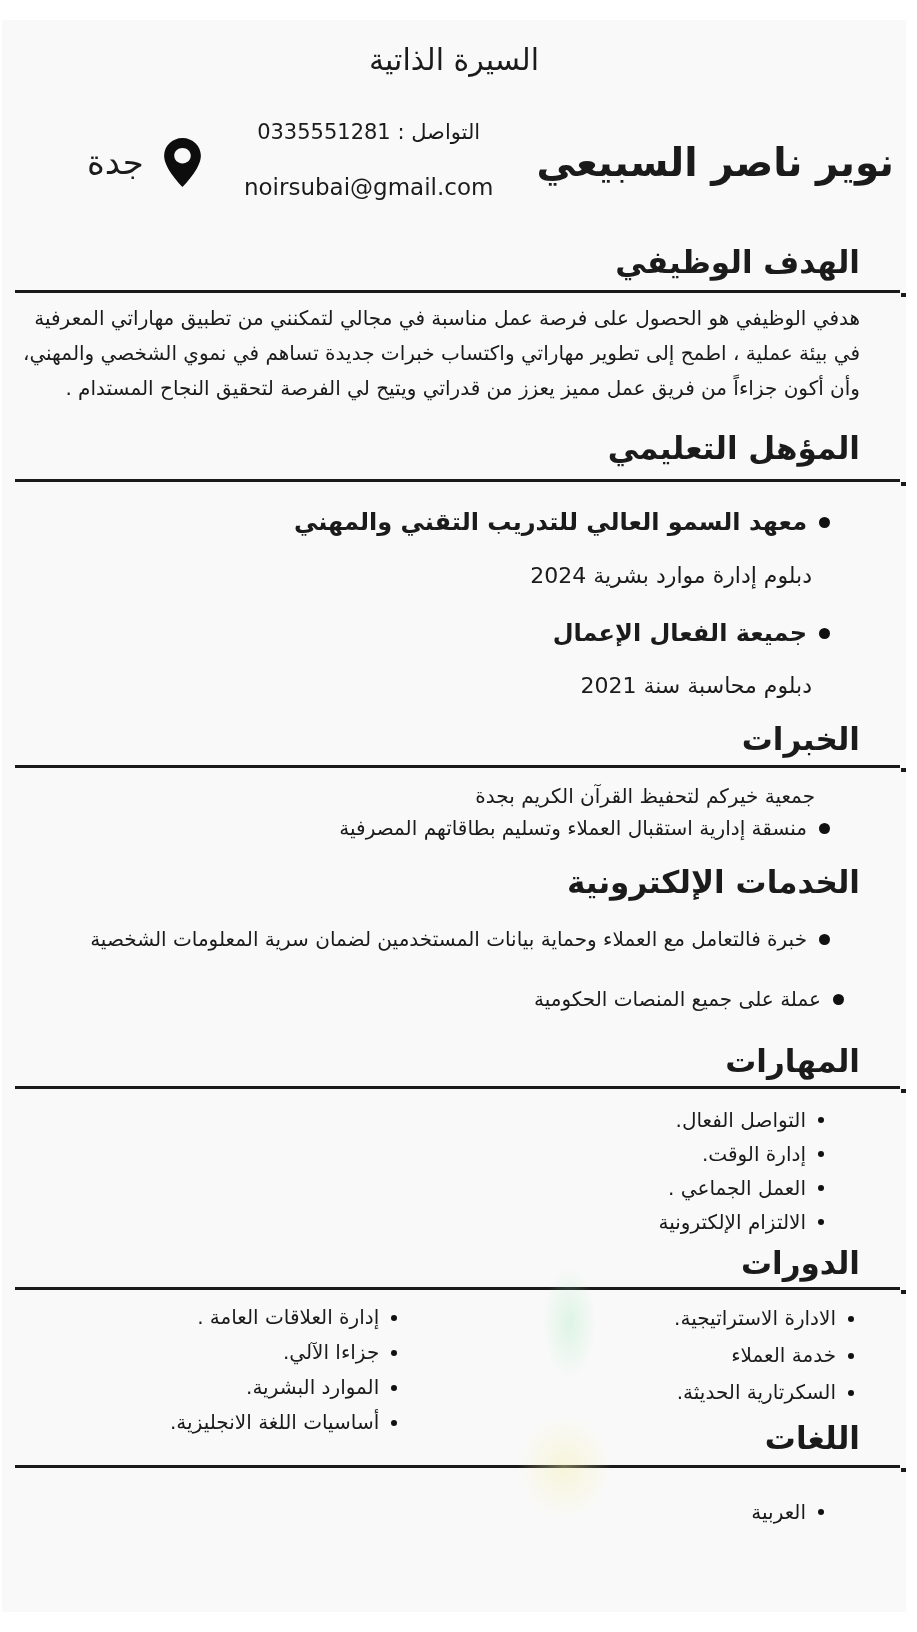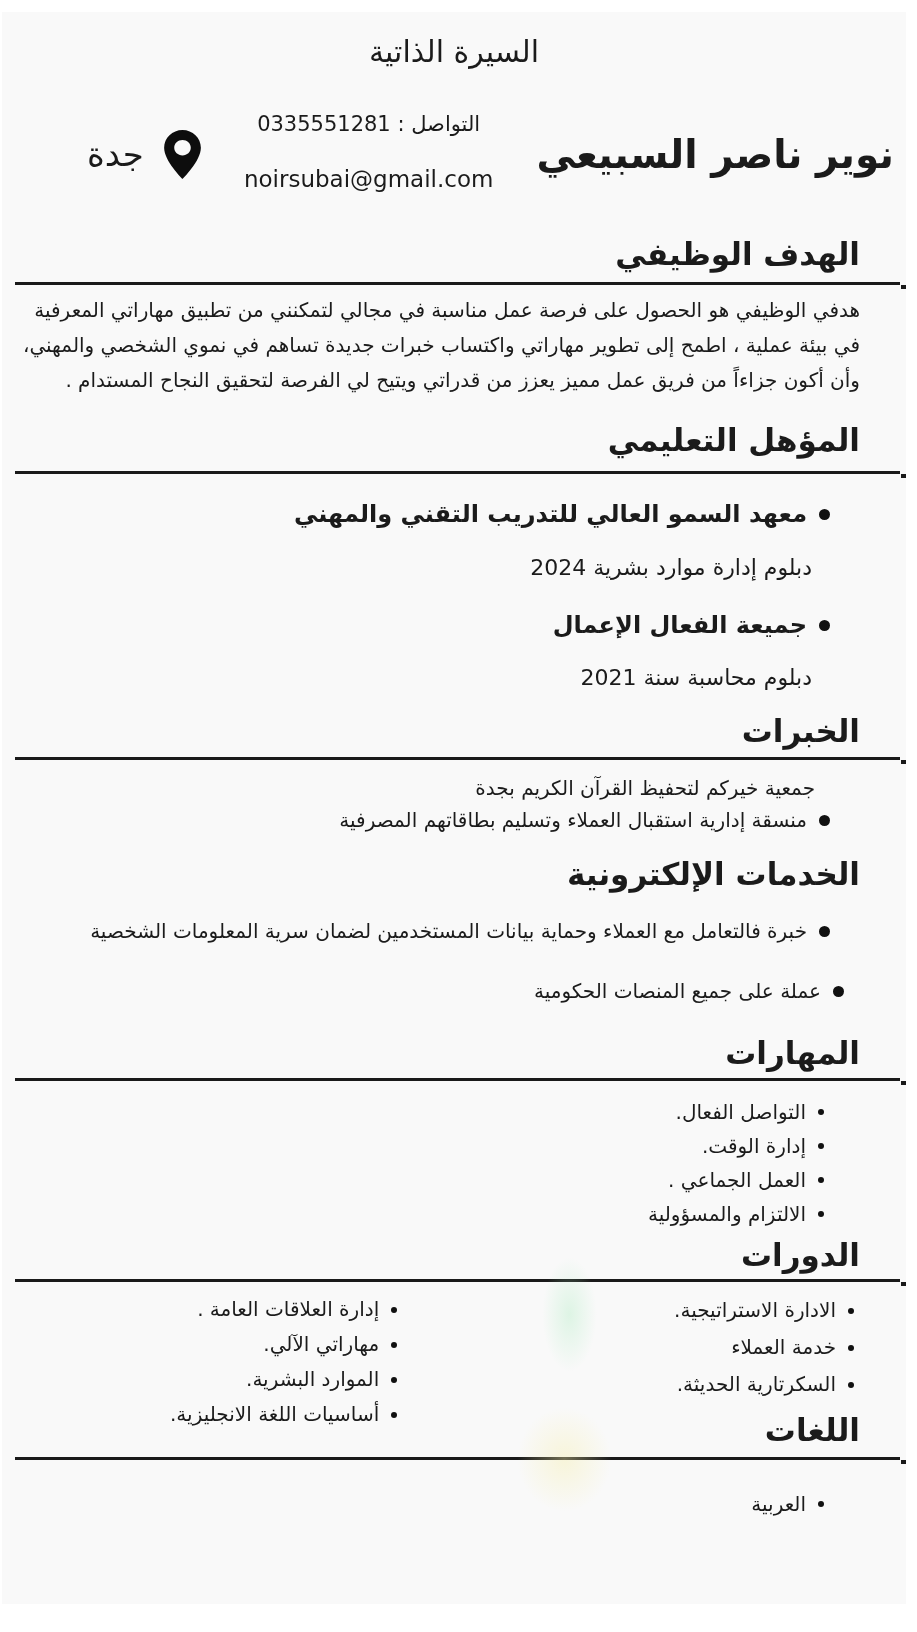--- a/index.html
+++ b/index.html
@@ -4,21 +4,21 @@
 <style>
   html,body { margin:0; padding:0; }
   body {
     width:917px; height:1632px;
     background:#ffffff;
     font-family:"DejaVu Sans", sans-serif;
     position:relative;
     overflow:hidden;
   }
   .page {
-    position:absolute; top:12px; left:2px;
+    position:absolute; top:20px; left:2px;
     width:904px; height:1592px;
     background:#f9f9f9;
     direction:rtl;
     color:#1b1b1b;
     overflow:hidden;
   }
   .doc-title {
     margin-top:22px;
     text-align:center;
     font-size:30px; line-height:36px;
@@ -194,21 +194,21 @@
       <div class="row small skill">
         <span class="blt"></span>
         <span class="txt">إدارة الوقت.</span>
       </div>
       <div class="row small skill">
         <span class="blt"></span>
         <span class="txt">العمل الجماعي .</span>
       </div>
       <div class="row small skill">
         <span class="blt"></span>
-        <span class="txt">الالتزام والمسؤولية</span>
+        <span class="txt">الالتزام الإلكترونية</span>
       </div>
     </div>
   </div>
 
   <div class="sec-courses">
     <div class="sec-h">الدورات</div>
     <div class="rule">
         <i class="dash"></i>
       </div>
     <div class="courses">
@@ -226,21 +226,21 @@
           <span class="txt">السكرتارية الحديثة.</span>
         </div>
       </div>
       <div class="col-left">
         <div class="row small course">
           <span class="blt"></span>
           <span class="txt">إدارة العلاقات العامة .</span>
         </div>
         <div class="row small course">
           <span class="blt"></span>
-          <span class="txt">مهاراتي الآلي.</span>
+          <span class="txt">جزاءا الآلي.</span>
         </div>
         <div class="row small course">
           <span class="blt"></span>
           <span class="txt">الموارد البشرية.</span>
         </div>
         <div class="row small course">
           <span class="blt"></span>
           <span class="txt">أساسيات اللغة الانجليزية.</span>
         </div>
       </div>

